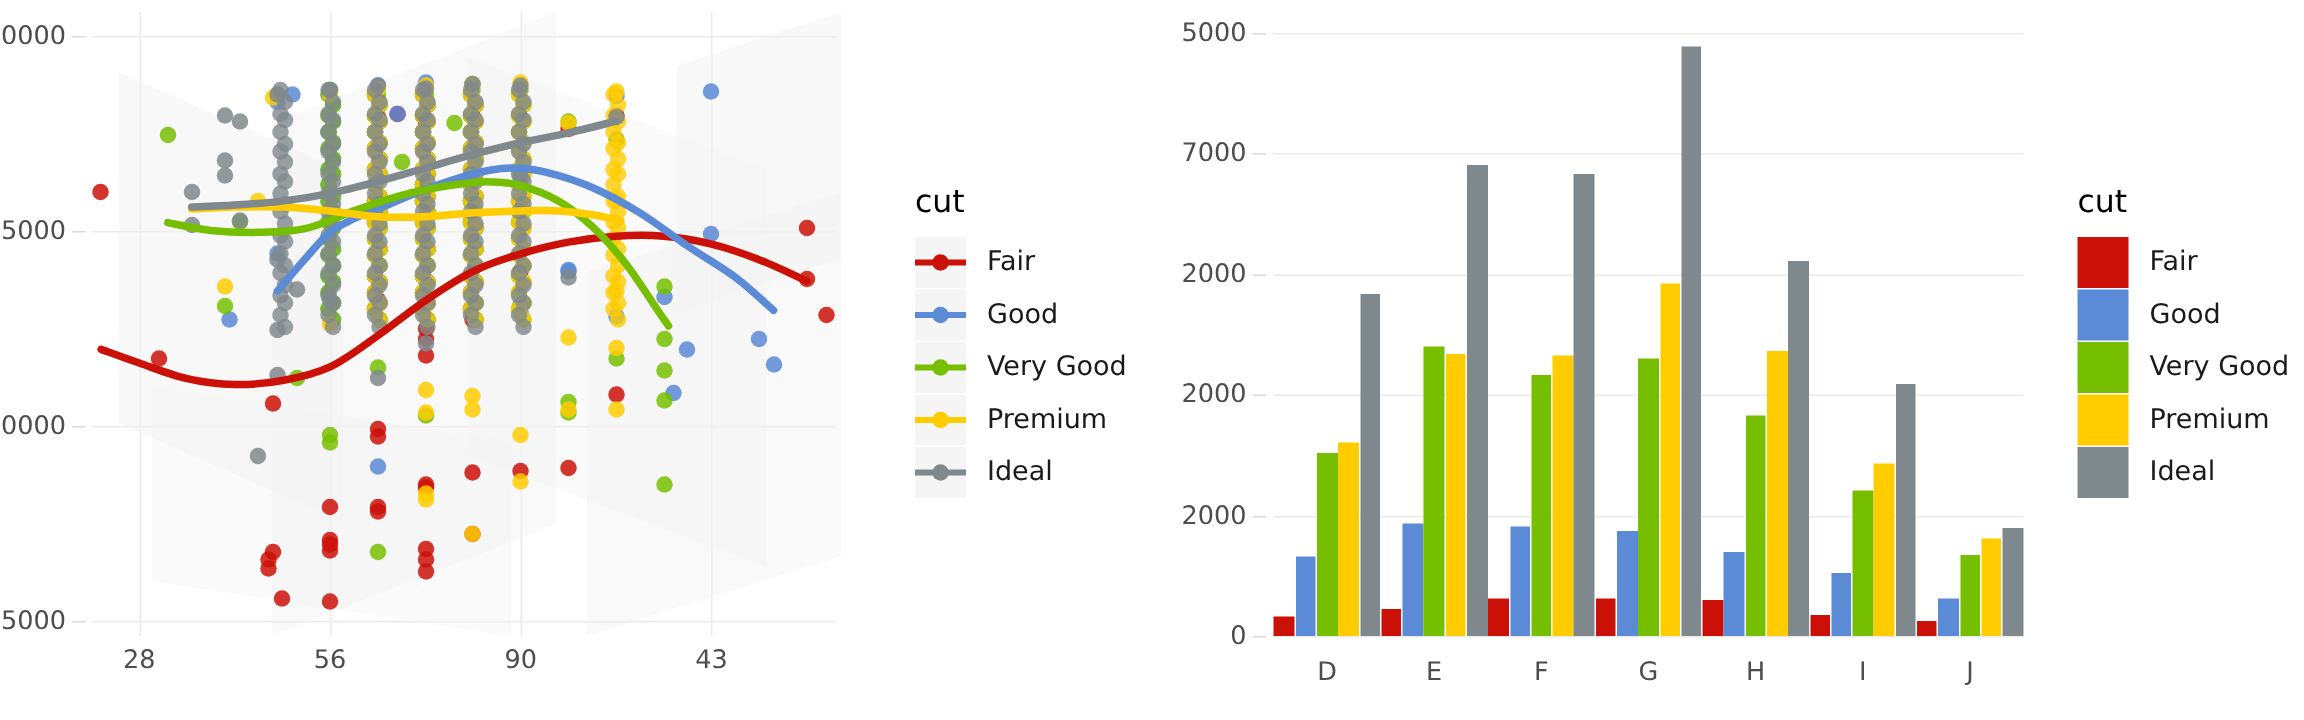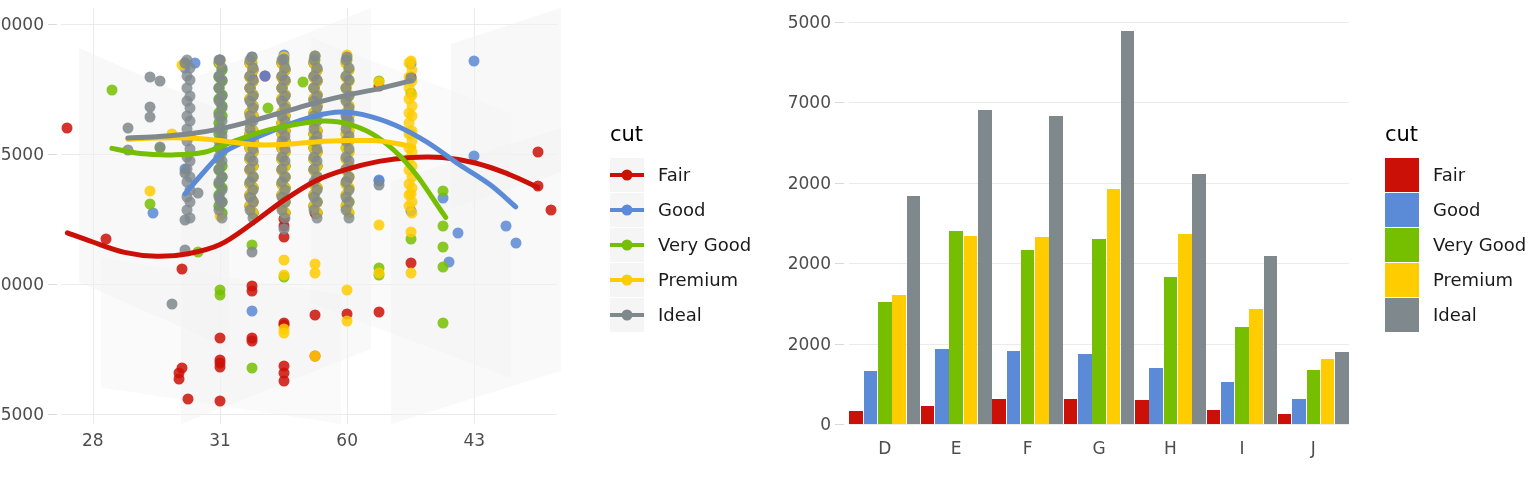--- a/index.html
+++ b/index.html
@@ -815,22 +815,22 @@
         <div class="ytick-mark" style="right:0px;top:405.6px;"></div>
         <div class="ytick" style="top:275.6px;right:13px;">10000</div>
         <div class="ytick-mark" style="right:0px;top:275.6px;"></div>
         <div class="ytick" style="top:145.6px;right:13px;">15000</div>
         <div class="ytick-mark" style="right:0px;top:145.6px;"></div>
         <div class="ytick" style="top:15.6px;right:13px;">20000</div>
         <div class="ytick-mark" style="right:0px;top:15.6px;"></div>
       </div>
     <div id="xaxis-left" style="position:absolute;left:61px;top:430px;width:496px;height:30px;">
         <div class="xtick" style="left:31.8px;">28</div>
-        <div class="xtick" style="left:159.0px;">31</div>
-        <div class="xtick" style="left:286.2px;">60</div>
+        <div class="xtick" style="left:159.0px;">56</div>
+        <div class="xtick" style="left:286.2px;">90</div>
         <div class="xtick" style="left:413.3px;">43</div>
       </div>
 
     <div class="legend" style="left:610px;top:124px;">
       <div class="legend-title">cut</div>
       <div id="legend-left-rows">
           <div class="legend-row">
             <div class="legend-key panelbg">
               <div class="key-line" style="background:#cb1107;">
                 <div class="key-dot" style="background:#cb1107;"></div>

